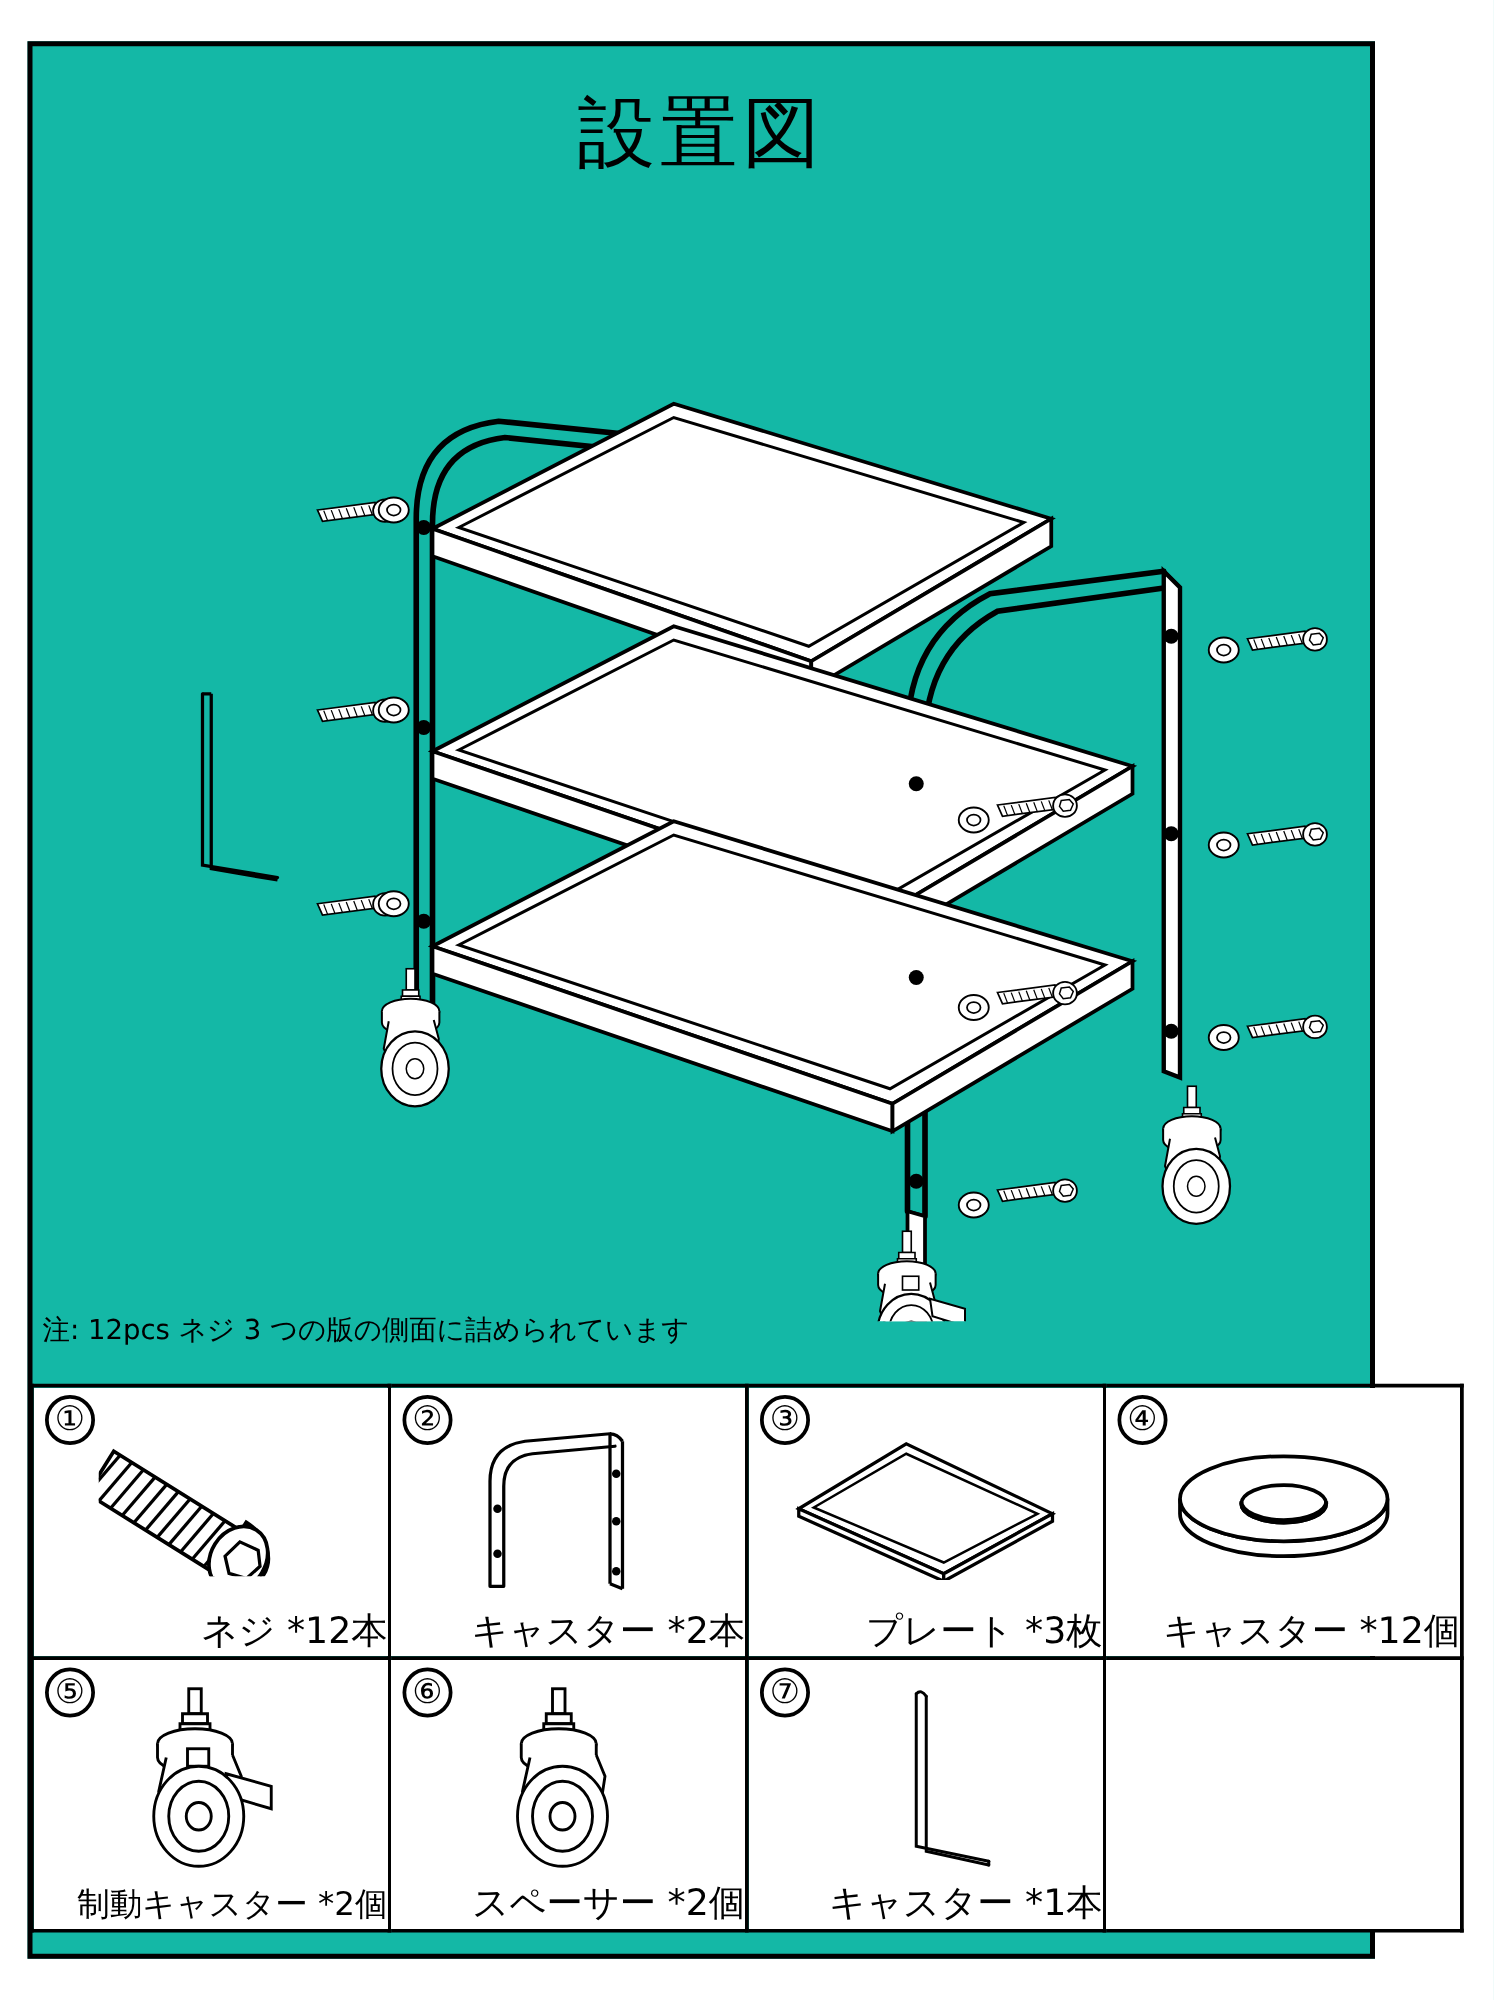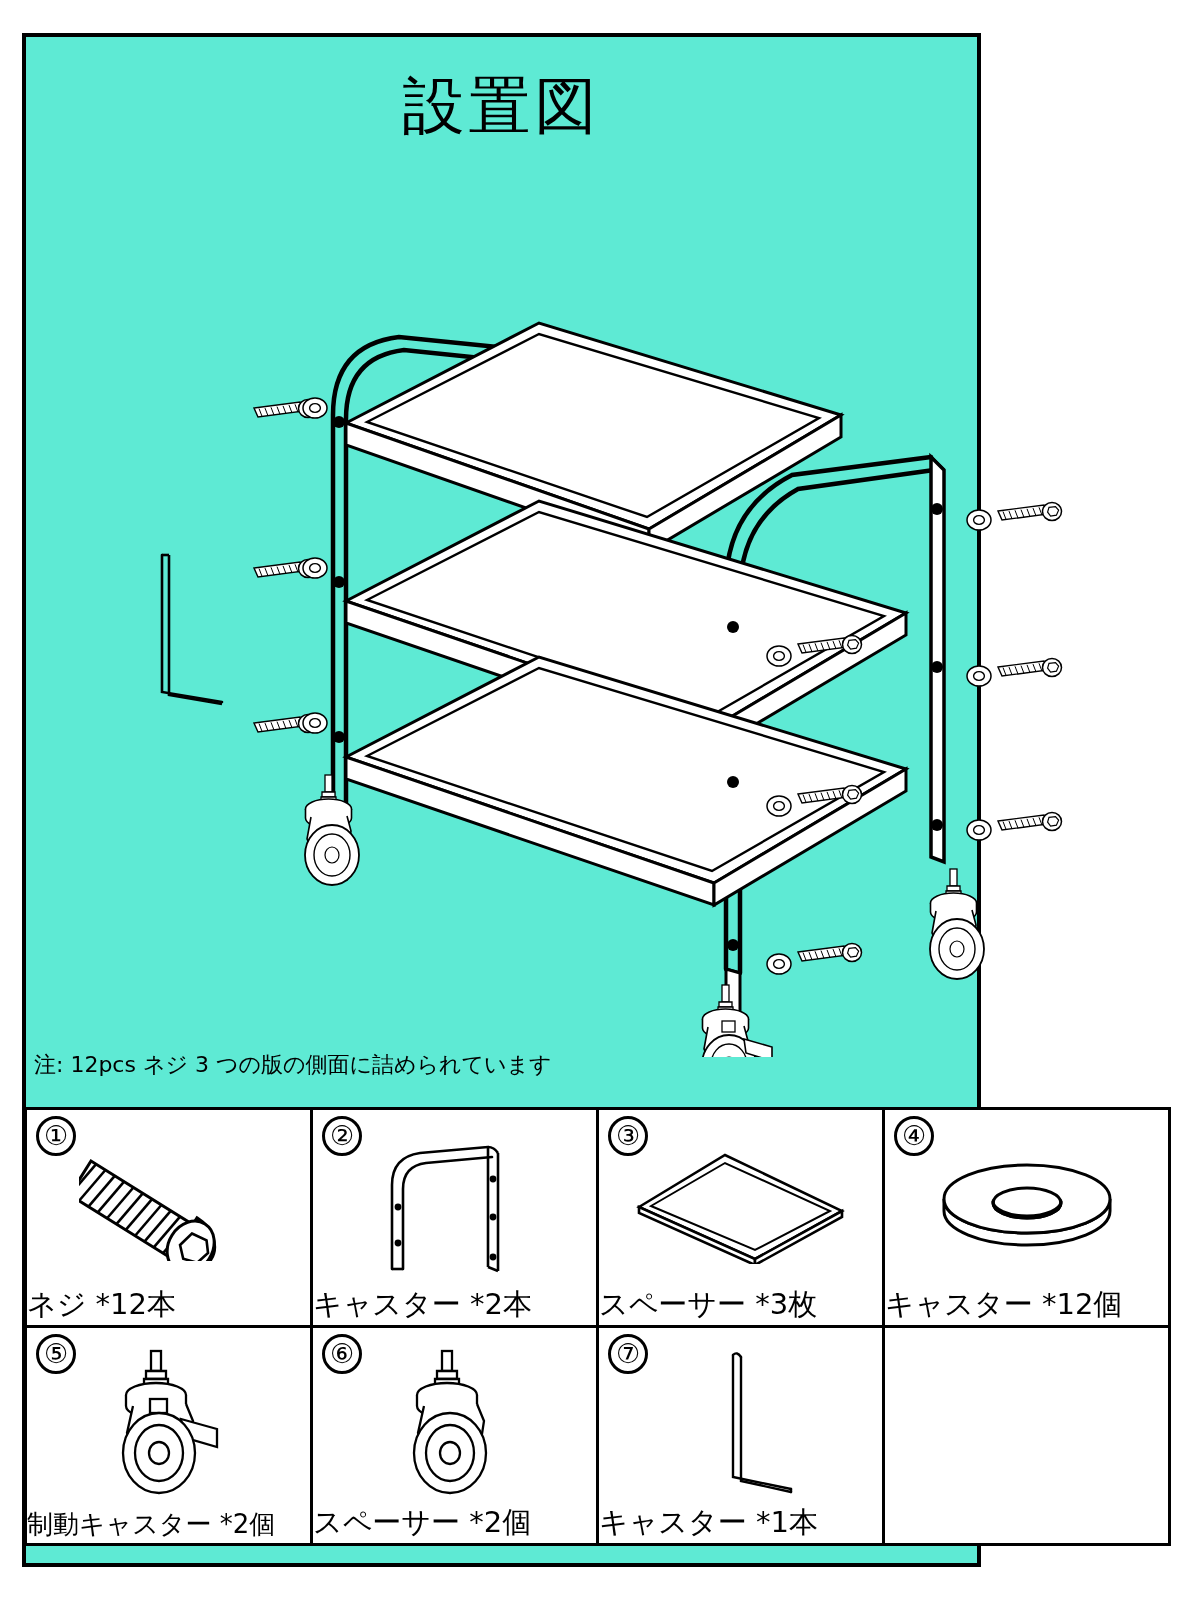--- a/index.html
+++ b/index.html
@@ -12,25 +12,25 @@
     height: 1600px;
     font-family: "Liberation Sans", "DejaVu Sans", sans-serif;
     color: #000000;
     overflow: hidden;
   }
 
   .sheet {
     position: absolute;
     left: 22px;
     top: 33px;
-    width: 959px;
+    width: 1078px;
     height: 1534px;
     border: 4px solid #000;
     box-sizing: border-box;
-    background: #5eead4;
+    background: #14b8a6;
   }
 
   
   .title {
     position: absolute;
     left: 0;
     top: 38px;
     width: 100%;
     text-align: center;
     font-size: 62px;
@@ -108,21 +108,21 @@
     height: 140px;
     display: flex;
     align-items: center;
     justify-content: center;
   }
   .part-label {
     position: absolute;
     left: 0;
     bottom: 4px;
     width: 100%;
-    text-align: left;
+    text-align: right;
     font-size: 29px;
     line-height: 1.1;
     font-family: "DejaVu Sans", "Liberation Sans", sans-serif;
     white-space: nowrap;
   }
   .part-label.tight { font-size: 26px; }
 </style>
 </head>
 <body>
 
@@ -374,21 +374,21 @@
               <svg width="215" height="115" viewBox="0 0 215 115">
                 <g fill="#fff" stroke="#000" stroke-width="2.6">
                   <path d="M6,58 L92,6 L209,62 L122,110 Z"></path>
                   <path d="M6,58 L6,64 L122,116 L122,110 Z"></path>
                   <path d="M122,110 L122,116 L209,68 L209,62 Z"></path>
                   <path d="M18,57 L92,14 L197,62 L122,101 Z" fill="none" stroke-width="2"></path>
                 </g>
               </svg>
             </div>
             <div class="num-badge">③</div>
-            <div class="part-label">スペーサー *3枚</div>
+            <div class="part-label">プレート *3枚</div>
           </div>
         </td>
 
         <td>
           <div class="cell-inner">
             <div class="num-badge">④</div>
             <div class="part-art">
               <svg width="190" height="110" viewBox="0 0 190 110">
                 <g fill="#fff" stroke="#000" stroke-width="3">
                   <path d="M12,48 a83,34 0 0 0 166,0 v12 a83,34 0 0 1 -166,0 Z"></path>

